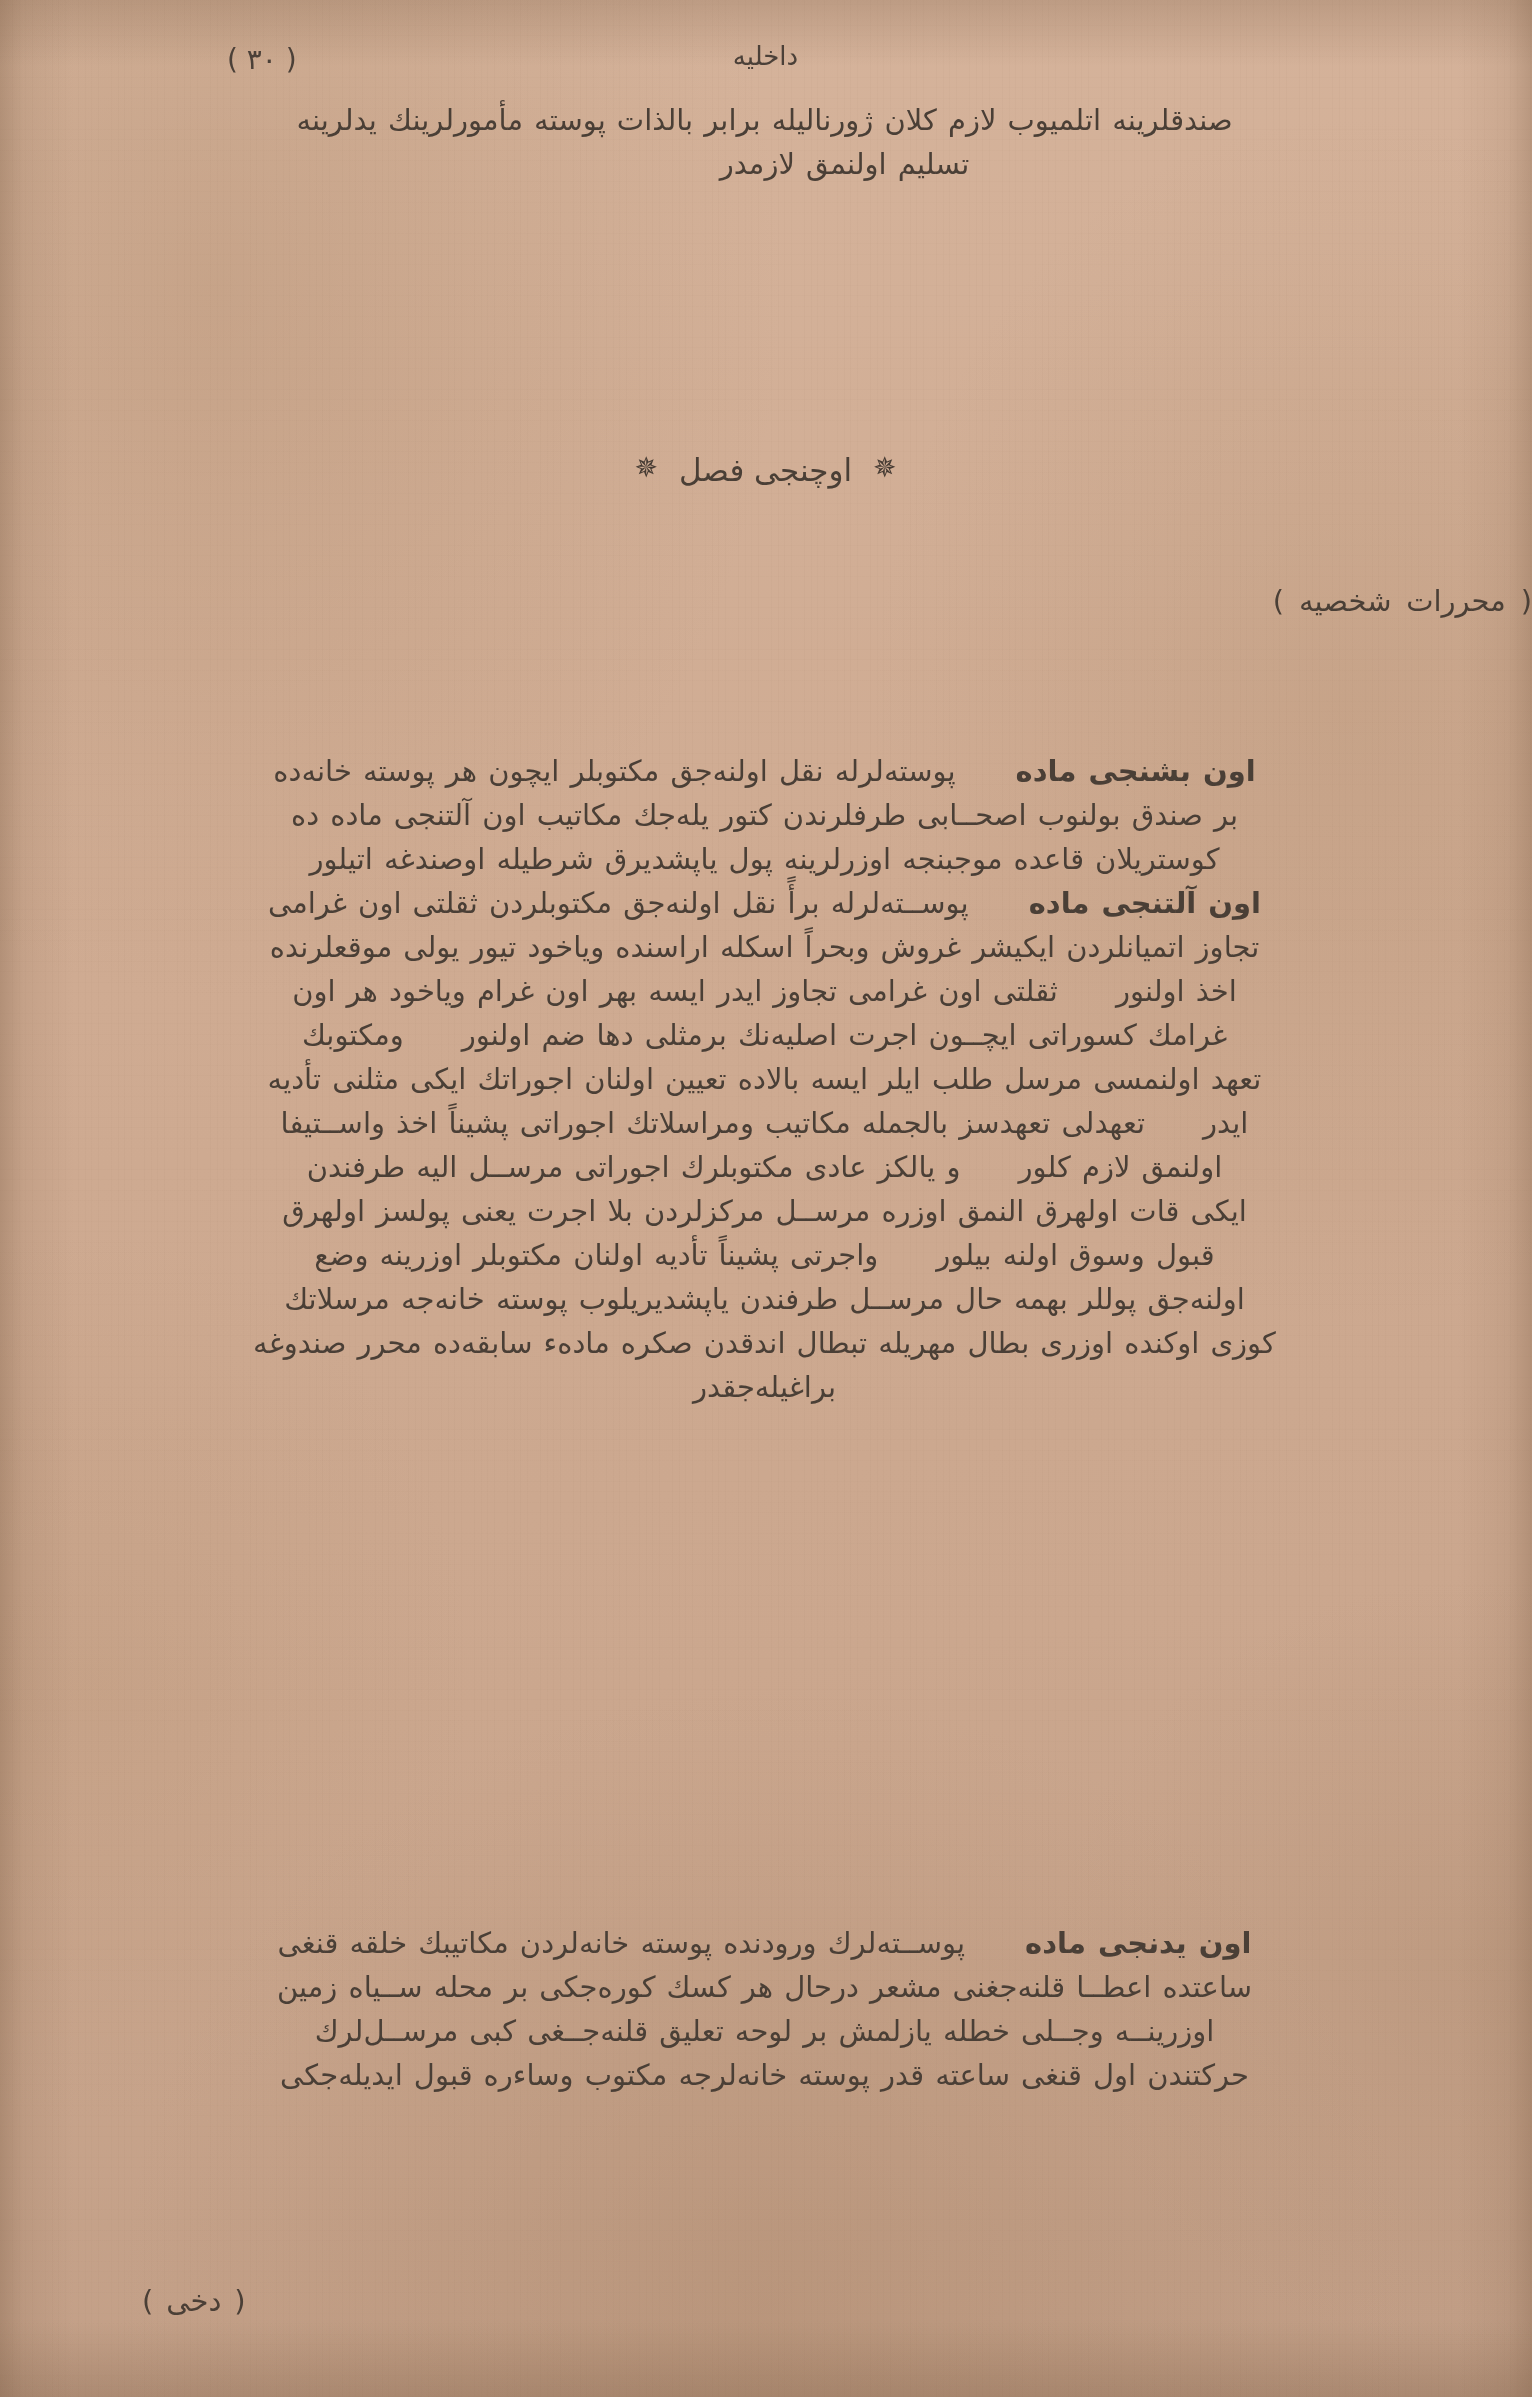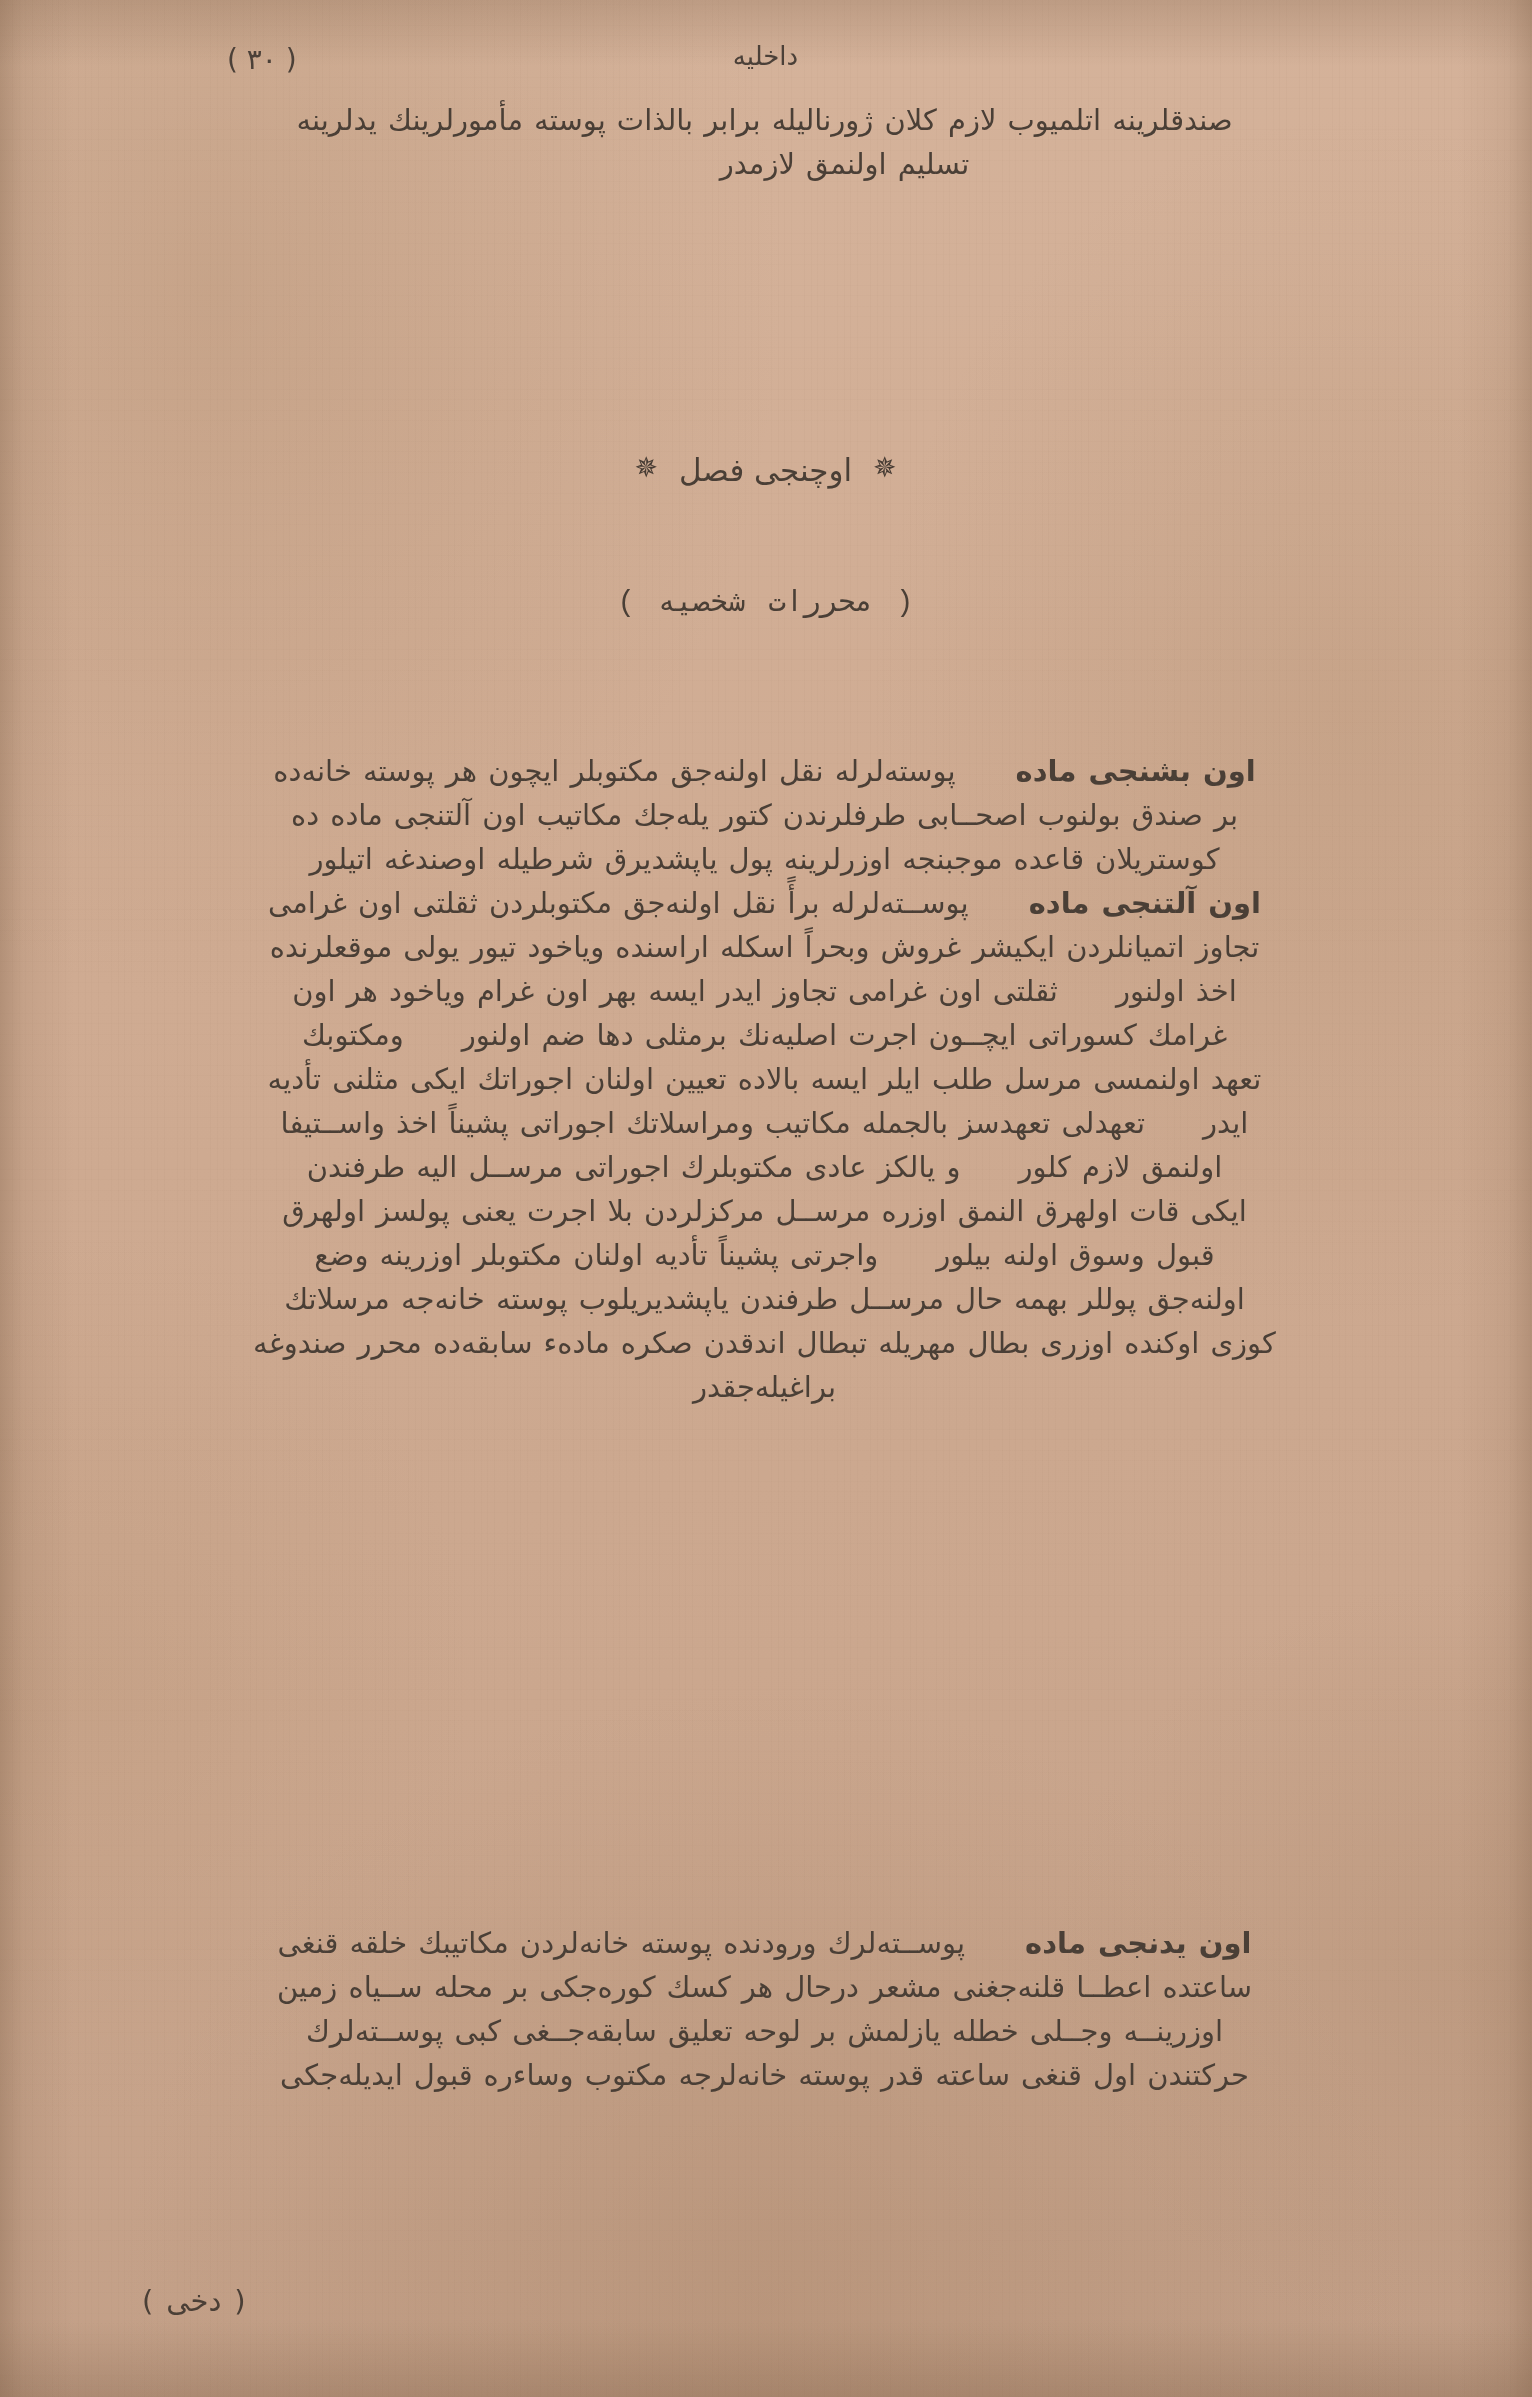--- a/index.html
+++ b/index.html
@@ -137,25 +137,24 @@
     color: #463b33;
     transform: translateY(-1.9px);
   }
 
   
   .section-subtitle {
     position: absolute;
     top: 584px;
     left: 0;
     right: 0;
-    text-align: center;
+    text-align: right;
     font-size: 29px;
     color: #4a3f36;
     word-spacing: 5.6px;
-    font-family: Liberation Mono, monospace;
   }
 
   
   #article-16-block { top: 749px; }
   #article-17-block { top: 1921px; }
 
   .article-lead {
     display: inline;
     font-weight: bold;
   }
@@ -226,21 +225,21 @@
       <span class="line justified">كوزی اوكنده اوزری بطال مهريله تبطال اندقدن صكره ماده‌ء سابقه‌ده محرر صندوغه</span>
       <span class="line justified">براغيله‌جقدر</span>
       <span class="line short-indentR"></span>
     </div>
 
     <div class="block" id="article-17-block">
 
       <span class="line justified"><span class="article-lead">اون يدنجی ماده</span><span class="gap lg"></span><span>پوســته‌لرك ورودنده پوسته خانه‌لردن مكاتيبك خلقه قنغی</span></span>
 
       <span class="line justified">ساعتده اعطــا قلنه‌جغنی مشعر درحال هر كسك كوره‌جكی بر محله ســياه زمين</span>
-      <span class="line justified">اوزرينــه وجــلی خطله يازلمش بر لوحه تعليق سابقه‌جــغی كبی پوســته‌لرك</span>
+      <span class="line justified">اوزرينــه وجــلی خطله يازلمش بر لوحه تعليق قلنه‌جــغی كبی مرســل‌لرك</span>
       <span class="line justified">حركتندن اول قنغی ساعته قدر پوسته خانه‌لرجه مكتوب وساءره قبول ايديله‌جكی</span>
     </div>
 
     <div class="catchword">( دخی )</div>
 
   </div>
 </div>
 
 
 </body></html>

